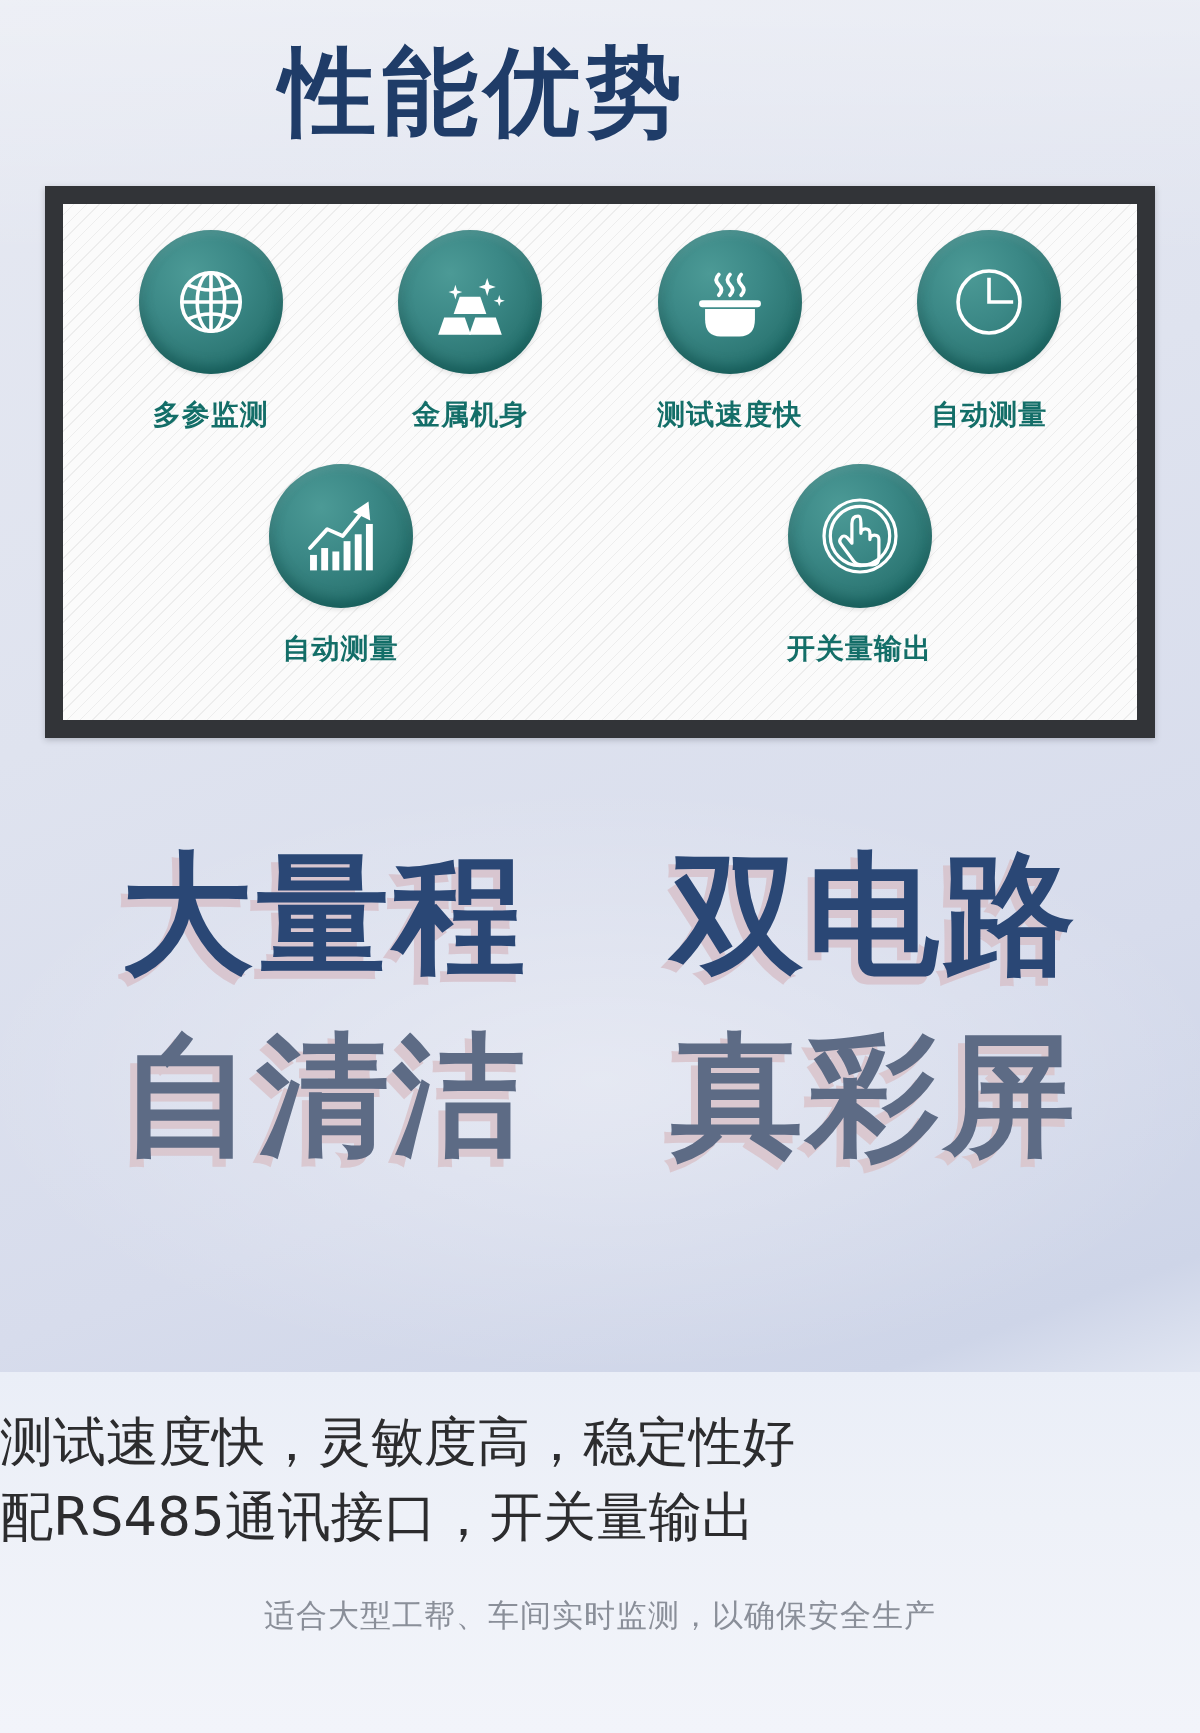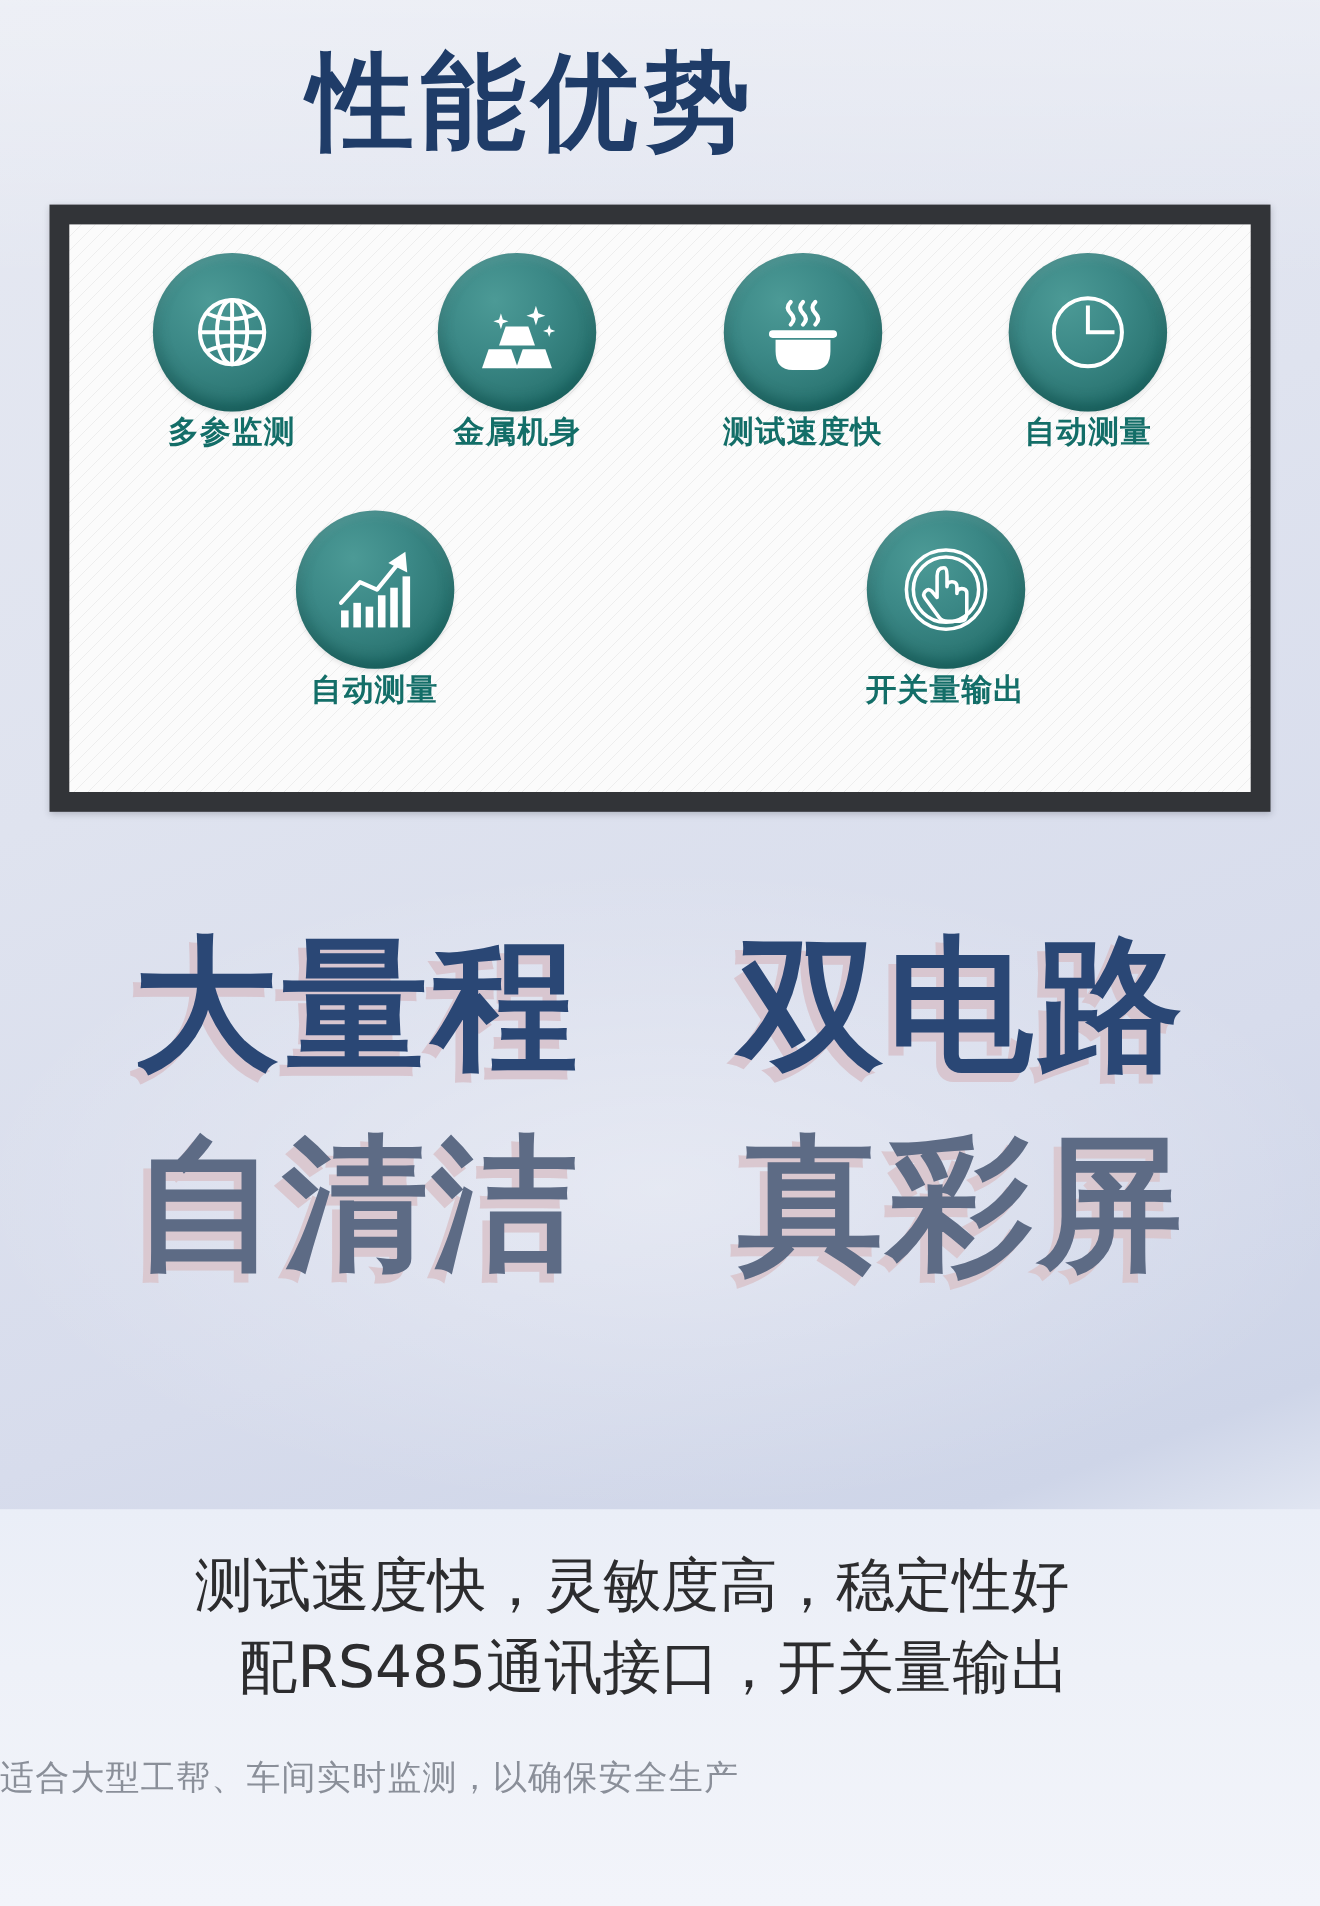--- a/index.html
+++ b/index.html
@@ -106,20 +106,21 @@
     box-shadow: inset 0 -6px 14px rgba(0,60,58,0.45),
                 inset 0 4px 10px rgba(255,255,255,0.14),
                 0 2px 5px rgba(0,0,0,0.10);
     display: flex;
     align-items: center;
     justify-content: center;
     position: relative;
   }
   .icon-circle svg { display:block; }
   .feature-label {
+    margin-top: 22px;
     font-size: 28px;
     font-weight: 700;
     color: #136e68;
     letter-spacing: 1px;
     white-space: nowrap;
     font-family: "DejaVu Sans", "Liberation Sans", sans-serif;
   }
 
   
   .headline-block {
@@ -146,36 +147,36 @@
     color: #5d6b85;
     text-shadow: -7px 8px 0 rgba(217,198,206,0.95);
   }
 
   
   .bottom-copy {
     position: absolute;
     left: 0;
     top: 1404px;
     width: 972px;
-    text-align: right;
+    text-align: left;
   }
   .bottom-line {
     font-size: 53px;
     line-height: 1.42;
     color: #2c2c2e;
     letter-spacing: 0px;
     font-family: "DejaVu Sans", "Liberation Sans", sans-serif;
     white-space: nowrap;
   }
   .bottom-sub {
     position: absolute;
     left: 0;
     top: 1595px;
     width: 1200px;
-    text-align: left;
+    text-align: center;
     font-size: 31px;
     color: #8a8f99;
     letter-spacing: 1px;
     font-family: "DejaVu Sans", "Liberation Sans", sans-serif;
     white-space: nowrap;
   }
 </style>
 </head>
 <body>
 

